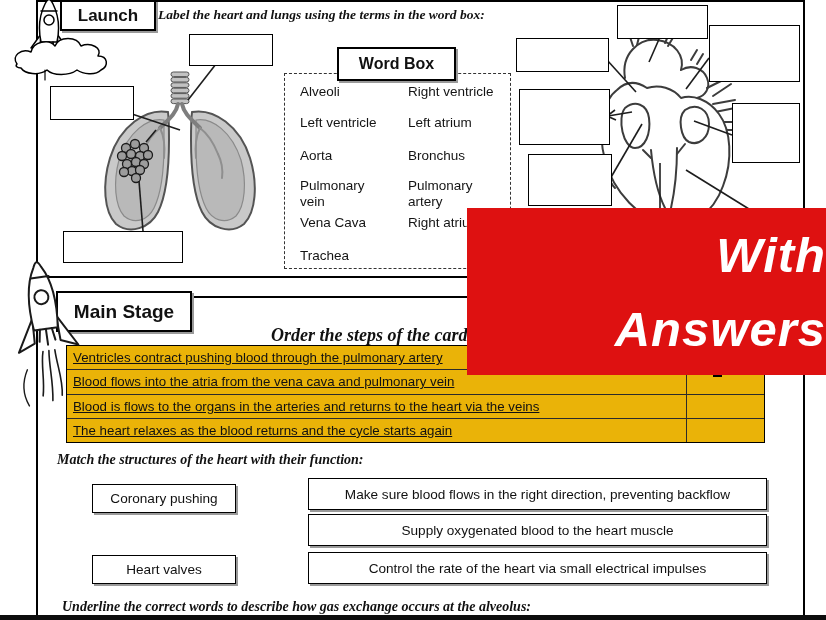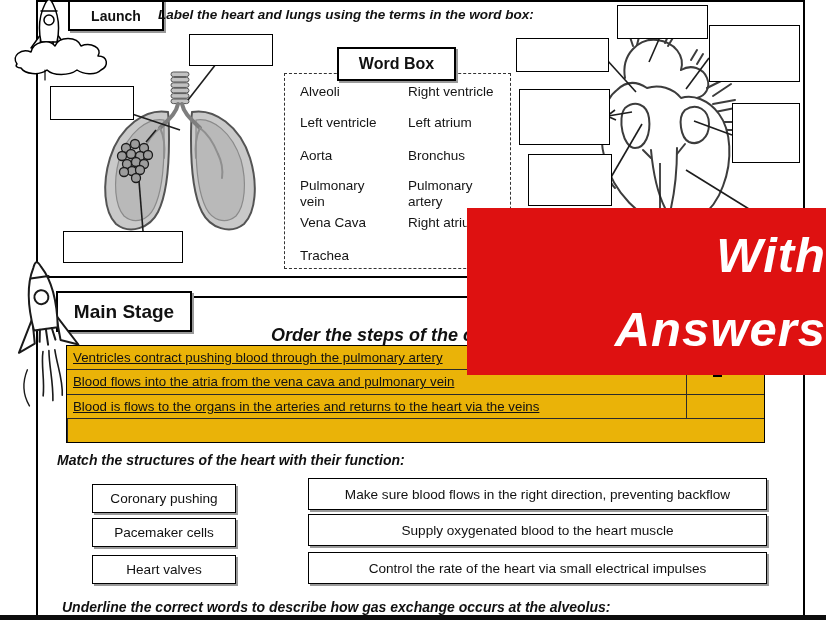--- a/index.html
+++ b/index.html
@@ -2,21 +2,21 @@
 <html><head>
 <meta charset="utf-8">
 <style>
   html,body{margin:0;padding:0;background:#888;}
   #page{position:relative;width:826px;height:620px;background:#ffffff;overflow:hidden;
         font-family:"Liberation Sans","DejaVu Sans",sans-serif;color:#111;}
   .line{position:absolute;background:#000;}
   .titlebox{position:absolute;background:#fff;border:2px solid #000;box-shadow:2px 2px 0 #9a9a9a;
             display:flex;align-items:center;justify-content:center;font-weight:bold;}
   .labelbox{position:absolute;background:#fff;border:1.6px solid #000;}
-  .instr{position:absolute;font-style:italic;font-weight:600;white-space:nowrap;}
+  .instr{position:absolute;font-style:italic;font-weight:600;white-space:nowrap;font-family:Liberation Serif, serif;}
   .wb-term{position:absolute;font-size:13.5px;line-height:16px;color:#141414;}
   .dashedbox{position:absolute;border:1.6px dashed #333;background:transparent;}
   
   #cardiac-table{position:absolute;left:66px;top:345px;width:697px;height:96px;
                  border:1.8px solid #000;display:flex;flex-direction:column;background:#eab308;text-decoration:underline;}
   .t-row{flex:1;display:flex;border-top:1px solid #2b2b2b;}
   .t-row:first-child{border-top:none;}
   .t-text{flex:1;display:flex;align-items:center;padding-left:6px;font-size:13.3px;white-space:nowrap;overflow:hidden;}
   .t-ans{width:77px;border-left:1px solid #2b2b2b;}
   .matchbox{position:absolute;background:#fff;border:1.6px solid #000;box-shadow:2px 2px 0 #9a9a9a;
@@ -30,21 +30,21 @@
 </head>
 <body>
 
 <div id="page">
 
   <div class="line" style="left:36px;top:0;width:769px;height:2px;"></div>
   <div class="line" style="left:36px;top:0;width:2px;height:615px;"></div>
   <div class="line" style="left:803px;top:0;width:2px;height:615px;"></div>
   <div class="line" style="left:36px;top:276px;width:769px;height:2px;"></div>
 
-  <div class="titlebox" style="left:68px;top:0;width:92px;height:27px;font-size:14px;">
+  <div class="titlebox" style="left:60px;top:0;width:92px;height:27px;font-size:17px;">
     <span>Launch</span>
   </div>
   <div class="instr" style="left:158px;top:7px;font-size:13.5px;">Label the heart and lungs using the terms in the word box:</div>
 
   <svg style="left:80px;top:70px;z-index:3;" width="200" height="165" viewBox="0 0 200 165">
 
     <g fill="#c2c2c2" stroke="#555" stroke-width="1">
       <rect x="91" y="2" width="18" height="4.6" rx="2.3"></rect>
       <rect x="91" y="7.4" width="18" height="4.6" rx="2.3"></rect>
       <rect x="91" y="12.8" width="18" height="4.6" rx="2.3"></rect>
@@ -168,33 +168,31 @@
     </div>
     <div class="t-row">
       <div class="t-text">Blood flows into the atria from the vena cava and pulmonary vein</div>
       <div class="t-ans"></div>
     </div>
     <div class="t-row">
       <div class="t-text">Blood is flows to the organs in the arteries and returns to the heart via the veins</div>
       <div class="t-ans"></div>
     </div>
     <div class="t-row">
+      <div class="t-text">The heart relaxes as the blood returns and the cycle starts again</div>
       <div class="t-ans"></div>
     </div>
   </div>
 
   <div class="line" style="left:713px;top:373px;width:9px;height:4px;z-index:6;"></div>
 
   <div class="instr" style="left:57px;top:452px;font-size:14px;">Match the structures of the heart with their function:</div>
 
   <div class="matchbox" style="left:92px;top:484px;width:142px;height:27px;">
     <span>Coronary pushing</span>
-  </div>
-  <div class="matchbox" style="left:92px;top:518px;width:142px;height:27px;">
-    <span>Pacemaker cells</span>
   </div>
   <div class="matchbox" style="left:92px;top:555px;width:142px;height:27px;">
     <span>Heart valves</span>
   </div>
 
   <div class="matchbox" style="left:308px;top:478px;width:457px;height:30px;">
     <span>Make sure blood flows in the right direction, preventing backflow</span>
   </div>
   <div class="matchbox" style="left:308px;top:514px;width:457px;height:30px;">
     <span>Supply oxygenated blood to the heart muscle</span>

